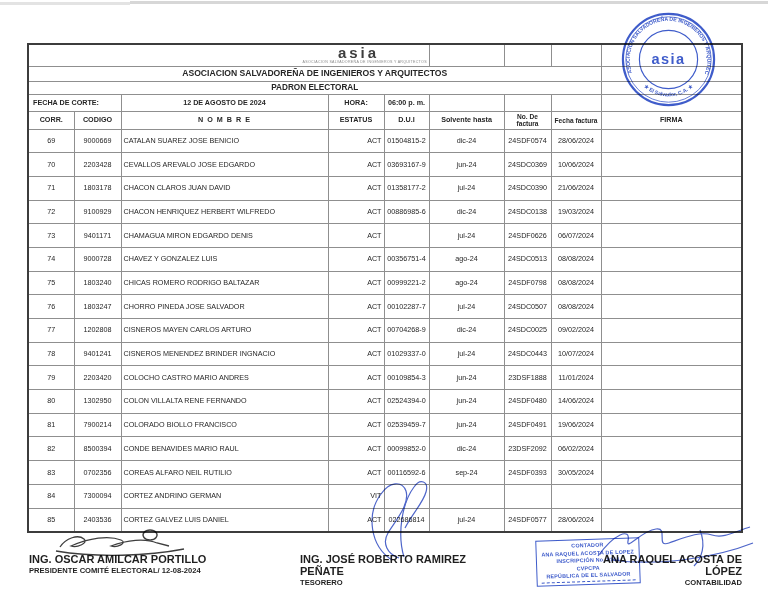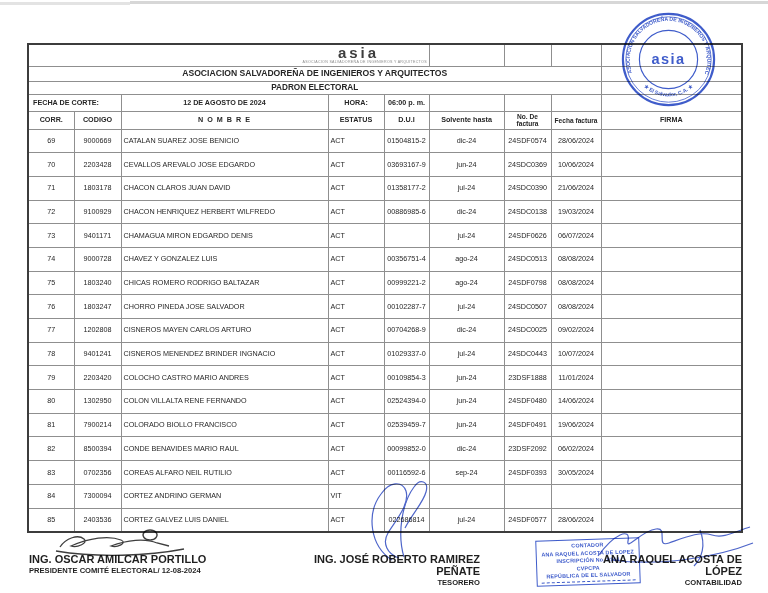--- a/index.html
+++ b/index.html
@@ -41,32 +41,32 @@
   }
   .title-cell  { font-weight:bold; font-size:8.6px !important; }
   .padron-cell { font-weight:bold; font-size:8.2px !important; }
   .fecha-row td { font-weight:bold; font-size:8px;margin-left:28px; }
   .fecha-label { text-align:left !important; padding-left:4px !important; }
   .cols-row th { font-weight:bold; font-size:7px;margin-left:44px; }
   .cols-row th.wrap { white-space:normal; font-size:6.6px; line-height:7px; }
   .cols-row th.nombre { letter-spacing:1px; }
 
   tbody td.c2 { text-align:left; }
-  tbody td.c3 { text-align:left; }
+  tbody td.c3 { text-align:right; }
 
   
   .round-stamp { position:absolute; left:620px; top:11px; width:97px; height:97px;
                  mix-blend-mode:multiply; opacity:.92; }
 
   
   .footer-block { position:absolute; font-weight:bold; color:#1f1f1f; }
   .fb-left  { left:29px;  top:553px; width:230px; text-align:left; }
   .fb-left .l1, .fb-center .l1, .fb-right .l1 { font-size:11px; line-height:12px; }
   .fb-left .l2, .fb-center .l2, .fb-right .l2 { font-size:7.6px; line-height:11px; }
-  .fb-center { left:300px; top:553px; width:180px; text-align:right; }
+  .fb-center { left:300px; top:553px; width:180px; text-align:left; }
   .fb-right { left:600px; top:553px; width:142px; text-align:right; }
 
   .contador-stamp {
     position:absolute; left:536px; top:539px; width:104px; height:46px;
     border:1.5px solid #2e4ec6; transform:rotate(-2deg);
     color:#2e4ec6; text-align:center; font-weight:bold;
     padding-top:2px; box-sizing:border-box; mix-blend-mode:multiply; opacity:.92;
     background:transparent;
   }
   .contador-stamp div { font-size:5.4px; line-height:7.6px; letter-spacing:0.2px; white-space:nowrap; }

